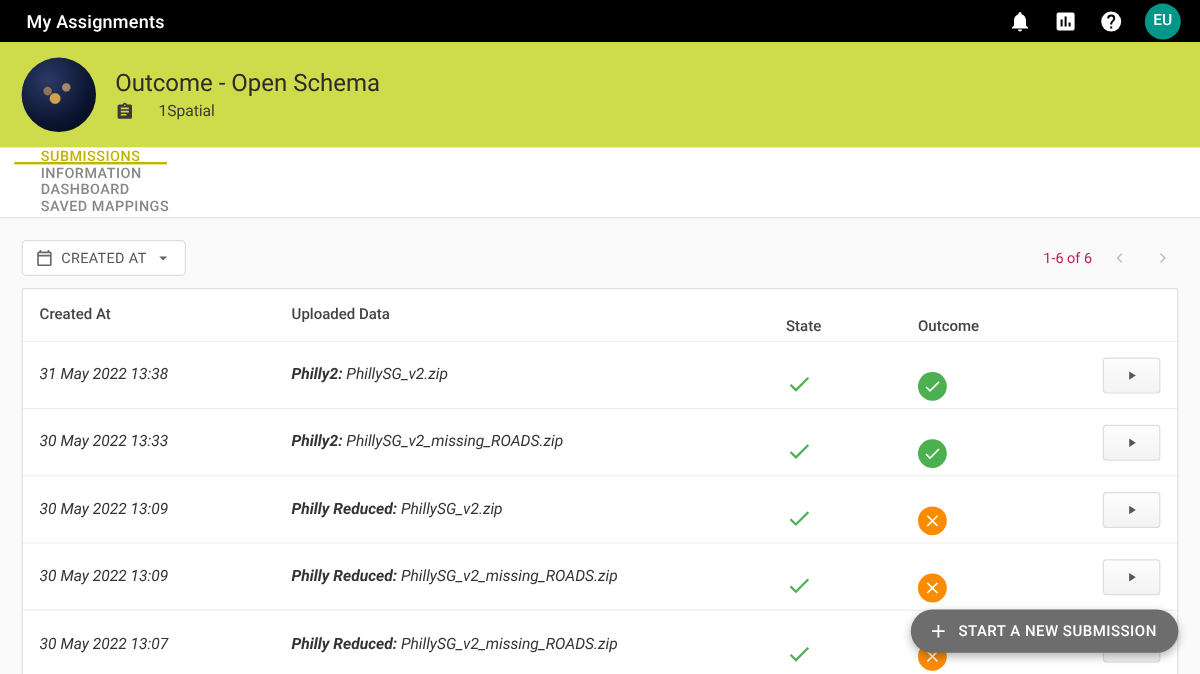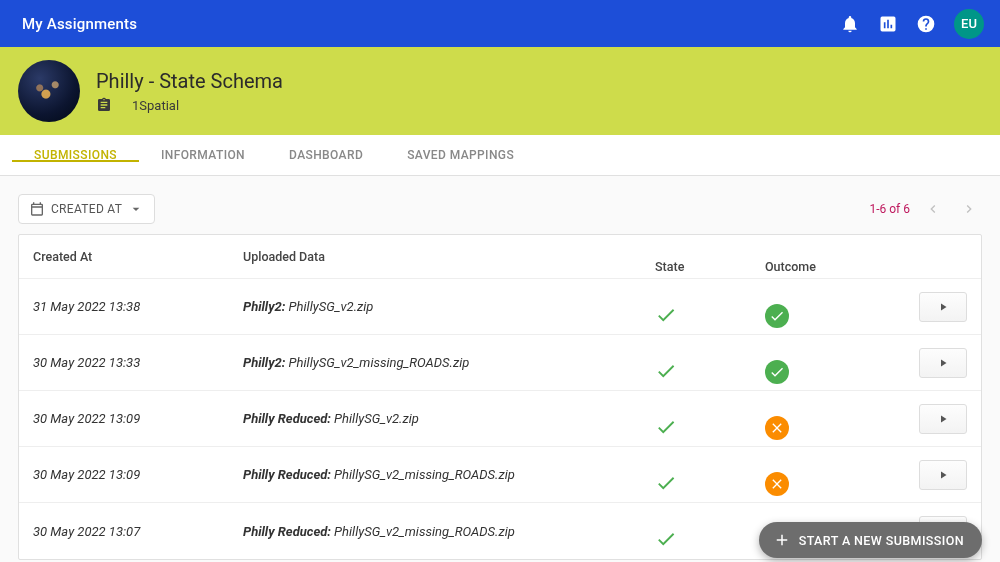--- a/index.html
+++ b/index.html
@@ -8,22 +8,22 @@
     background: #fafafa;
     width: 1000px;
     height: 562px;
     overflow: hidden;
     color: #212121;
     position: relative;
   }
 
   
   .appbar {
-    height: 47px;
-    background: #1d4ed8;
+    height: 35px;
+    background: #000000;
     display: flex;
     align-items: center;
     padding: 0 16px 0 22px;
     color: #fff;
   }
   .appbar-title {
     font-size: 15px;
     font-weight: 500;
     flex: 1;
     letter-spacing: 0.2px;
@@ -60,22 +60,22 @@
       radial-gradient(circle at 60% 40%, rgba(255,200,120,0.6) 0 3px, transparent 4px),
       radial-gradient(circle at 35% 45%, rgba(255,180,90,0.5) 0 3px, transparent 4px);
   }
   .header-text { display: flex; flex-direction: column; gap: 4px; }
   .header-title { font-size: 20px; font-weight: 400; color: #2b2b2b; }
   .header-sub { display: flex; align-items: center; gap: 20px; font-size: 13px; color: #3a3a3a; }
   .header-sub svg { width: 16px; height: 16px; fill: #3a3a3a; }
 
   
   .tabs {
-    height: 41px; background: #fff; border-bottom: 1px solid #e0e0e0;
-    display: flex; align-items: center; padding: 0 0 0 12px;
+    height: 59px; background: #fff; border-bottom: 1px solid #e0e0e0;
+    display: flex; align-items: flex-start; padding: 0 0 0 12px; flex-direction: column;
   }
   .tab {
     padding: 0 22px; display: flex; align-items: center;
     font-size: 12px; font-weight: 500; letter-spacing: 0.4px;
     color: #888; cursor: pointer; position: relative;
   }
   .tab.active { color: #c2b300; }
   .tab.active::after {
     content: ""; position: absolute; left: 0; right: 0; bottom: 0;
     height: 2.5px; background: #c2b300;
@@ -127,21 +127,21 @@
   .row-action {
     width: 48px; height: 30px; border: 1px solid #ddd; border-radius: 3px;
     background: linear-gradient(#fdfdfd, #f3f3f3);
     display: flex; align-items: center; justify-content: center; cursor: pointer;
     margin-left: auto;
   }
   .row-action svg { width: 12px; height: 12px; fill: #555; }
 
   
   .fab {
-    position: absolute; right: 18px; bottom: 4px;
+    position: absolute; right: 18px; bottom: 18px;
     height: 36px; padding: 0 18px 0 14px;
     background: #6d6d6d; color: #fff; border-radius: 18px;
     display: flex; align-items: center; gap: 8px;
     font-size: 12.5px; font-weight: 500; letter-spacing: 0.4px;
     cursor: pointer; box-shadow: 0 3px 8px rgba(0,0,0,0.3);
   }
   .fab svg { width: 18px; height: 18px; fill: #fff; }
 </style>
 </head>
 <body>
@@ -164,21 +164,21 @@
           <path d="M12 2a10 10 0 1 0 0 20 10 10 0 0 0 0-20zm1 17h-2v-2h2v2zm2.07-7.75-.9.92C13.45 12.9 13 13.5 13 15h-2v-.5c0-1.1.45-2.1 1.17-2.83l1.24-1.26A2 2 0 0 0 14 9a2 2 0 0 0-4 0H8a4 4 0 1 1 8 0c0 .88-.36 1.68-.93 2.25z"></path>
         </svg>
     </span>
     <span class="avatar">EU</span>
   </div>
 </div>
 
 <div class="header-band">
   <div class="header-avatar"></div>
   <div class="header-text">
-    <div class="header-title">Philly - State Schema</div>
+    <div class="header-title">Outcome - Open Schema</div>
     <div class="header-sub">
       <svg viewBox="0 0 24 24">
           <path d="M19 3h-4.18A3 3 0 0 0 12 1a3 3 0 0 0-2.82 2H5a2 2 0 0 0-2 2v14a2 2 0 0 0 2 2h14a2 2 0 0 0 2-2V5a2 2 0 0 0-2-2zm-7 0a1 1 0 1 1 0 2 1 1 0 1 1 0-2zm2 14H7v-2h7v2zm3-4H7v-2h10v2zm0-4H7V7h10v2z"></path>
         </svg>
       <span>1Spatial</span>
     </div>
   </div>
 </div>
 
 <div class="tabs">

